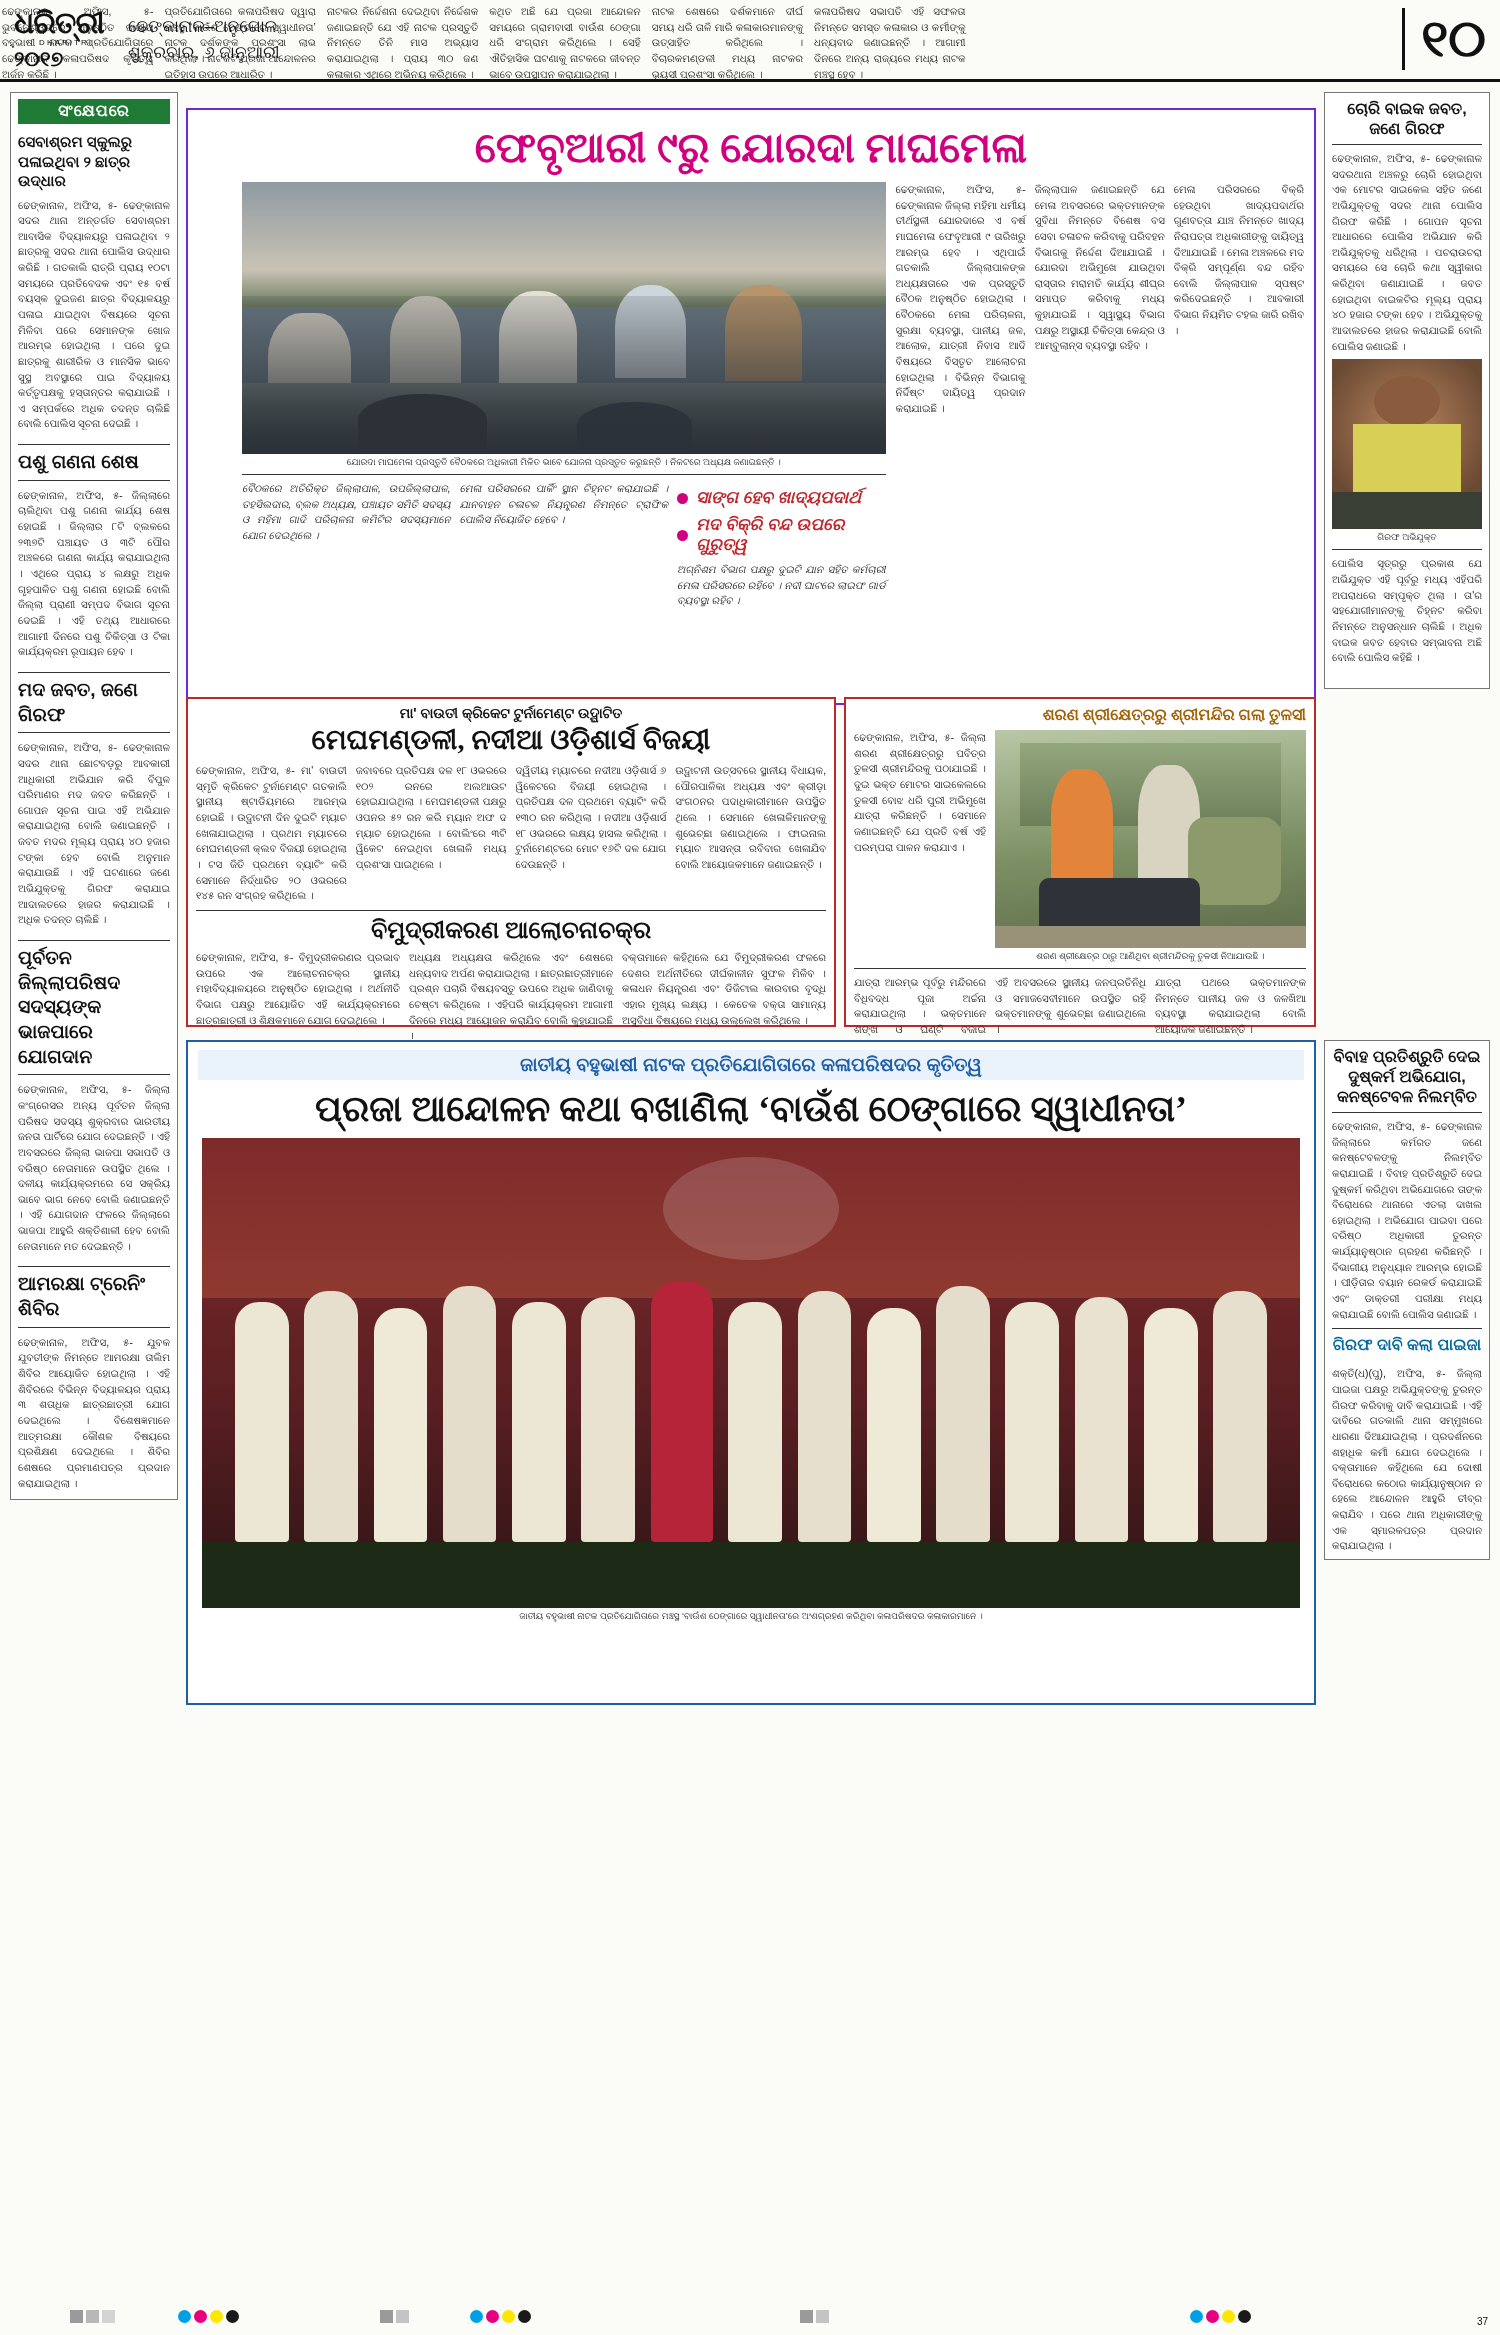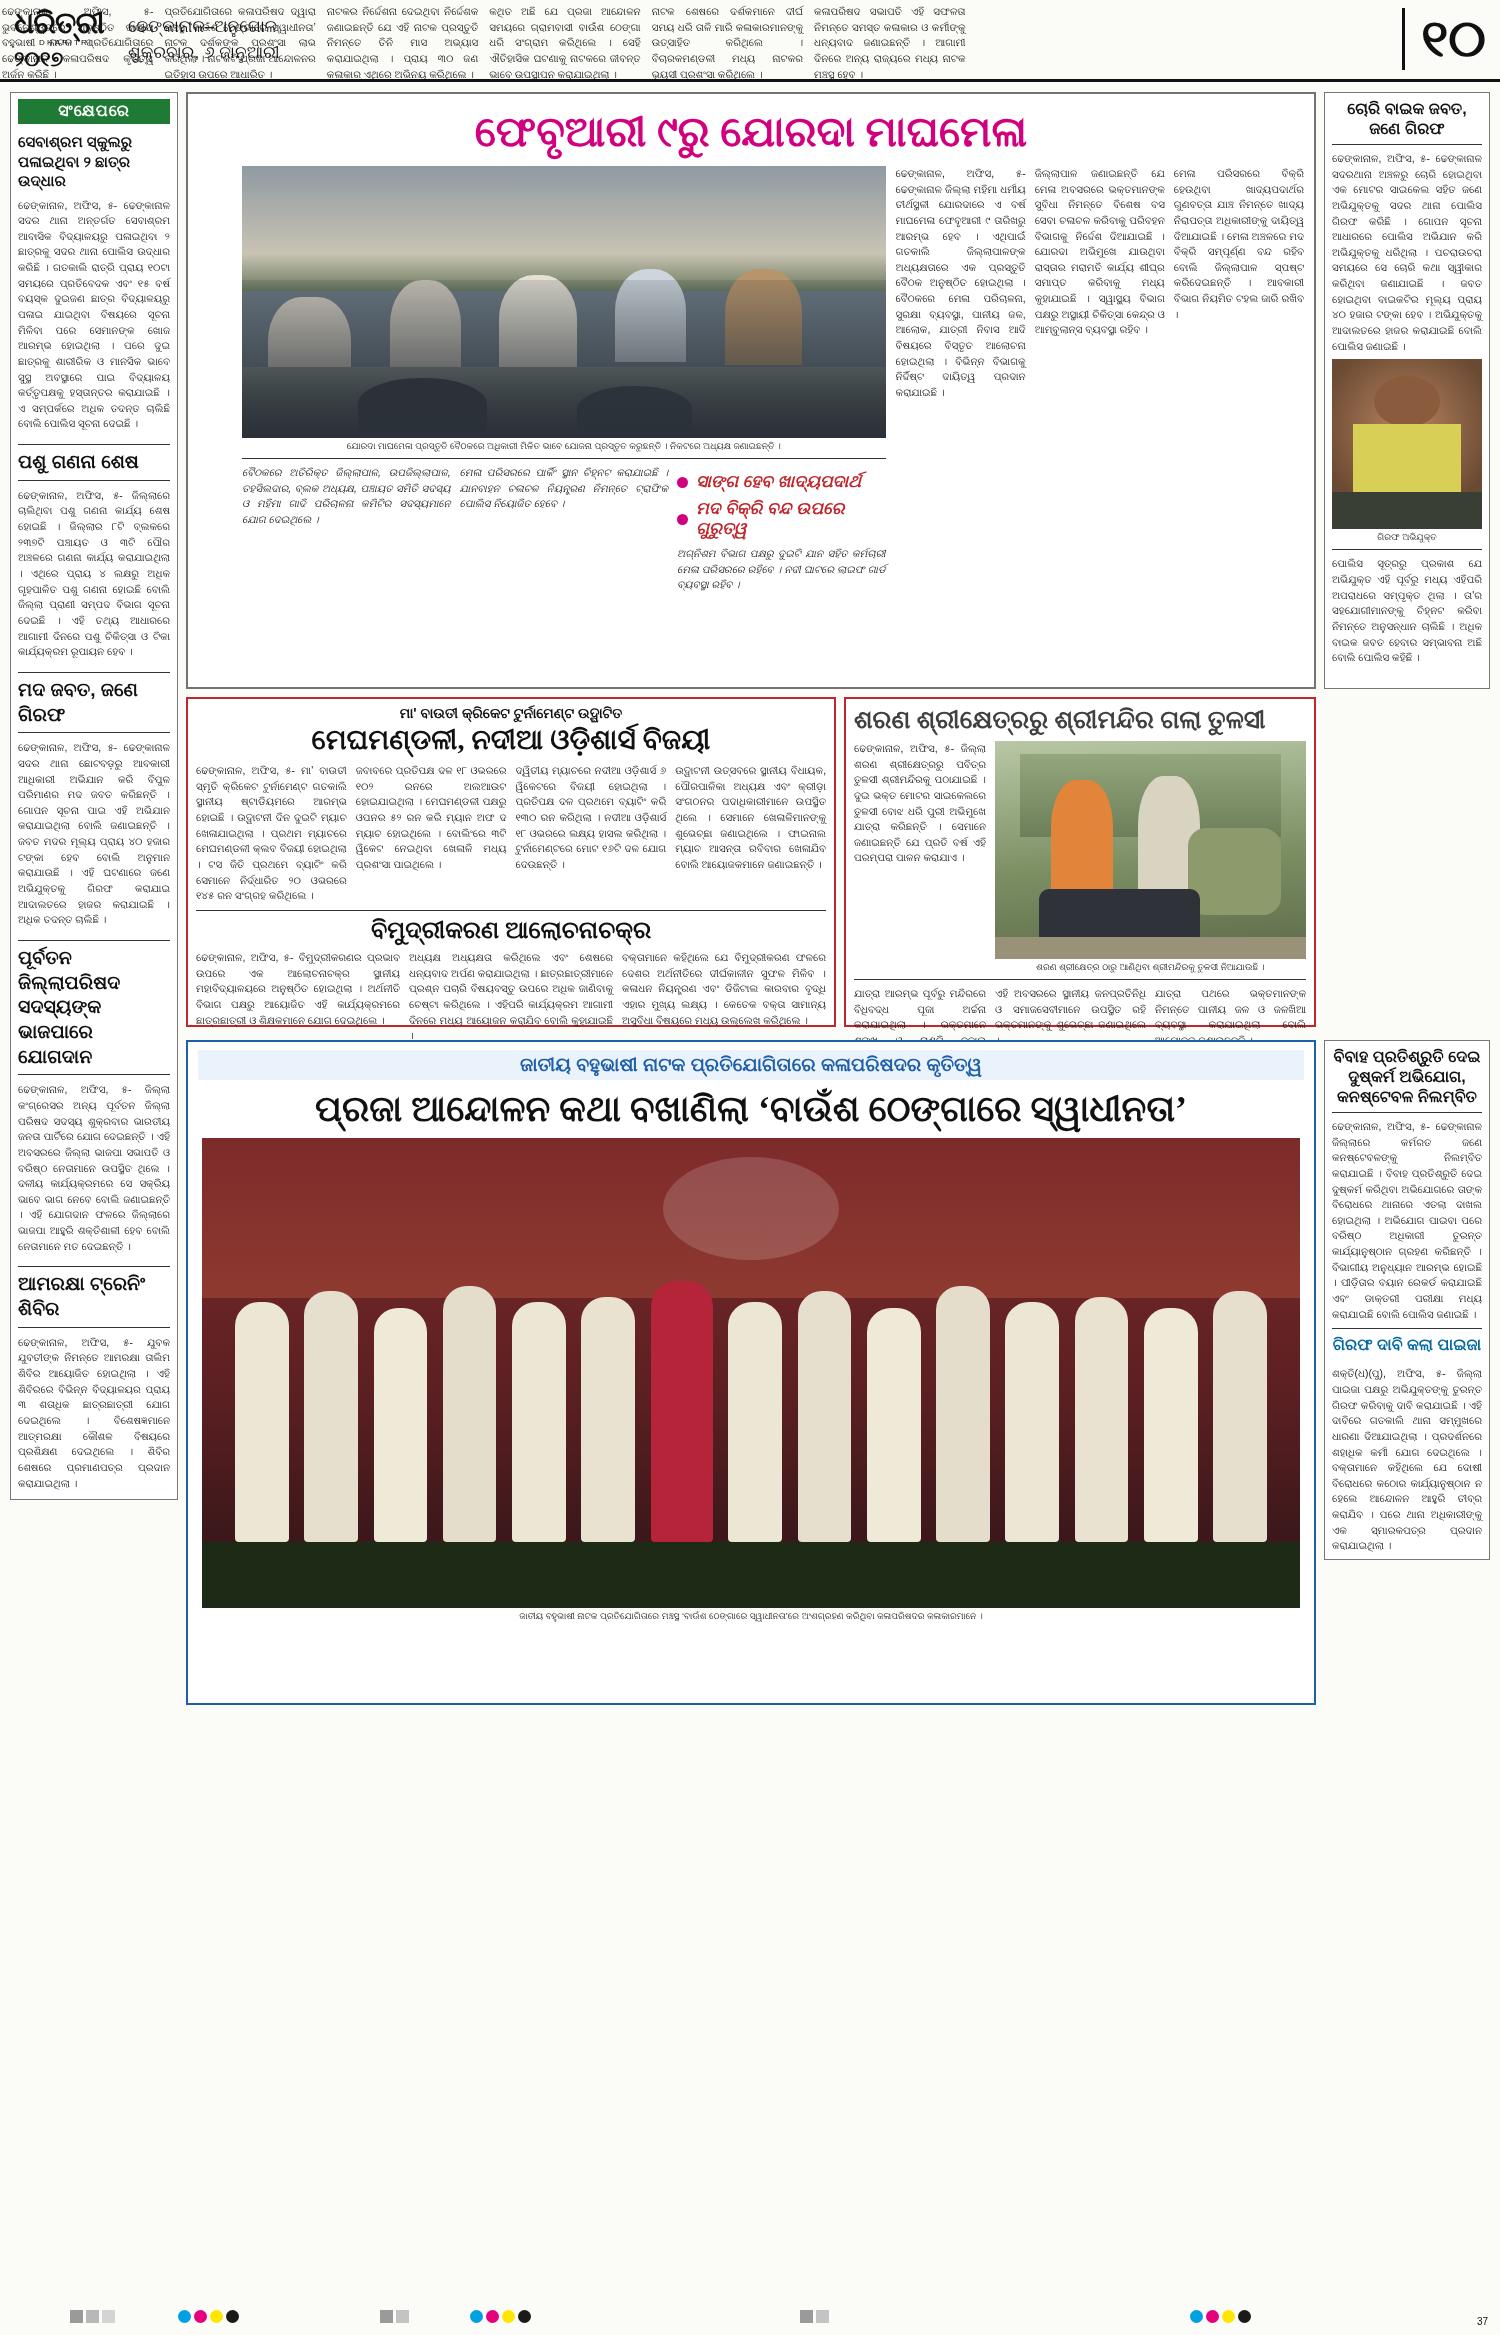--- a/index.html
+++ b/index.html
@@ -58,21 +58,21 @@
   }
   .side-title.big {
     font-size:19px; border-top:1px solid #333; border-bottom:1px solid #333;
     padding:5px 0; margin-top:12px;
   }
 
   
   .block {
     position:absolute; background:#fff;
   }
-  .b1 { left:186px; top:92px; width:1130px; height:597px; border:2px solid #737373; }
+  .b1 { left:186px; top:108px; width:1130px; height:597px; border:2px solid #6d28d9; }
   .b1-head {
     text-align:center; color:#d1007f;
     font-size:42px; font-weight:bold; letter-spacing:0px;
     padding:14px 0 10px 0;
     font-family:"Liberation Serif", serif;
   }
   .photo {
     background:linear-gradient(160deg,#7b8b9b,#3f4a55 60%,#242b33);
     position:relative; overflow:hidden;
   }
@@ -106,21 +106,21 @@
   .cols3 > div { flex:1; }
 
   .sub-head {
     font-size:24px; font-weight:bold; text-align:center;
     font-family:"Liberation Serif", serif; margin:6px 0 6px;
   }
 
   
   .b4 { left:844px; top:697px; width:472px; height:330px; border:2px solid #c0272d; padding:6px 8px; }
   .b4-head {
-    text-align:left; font-size:25px; font-weight:bold; color:#404040;
+    text-align:right; font-size:16px; font-weight:bold; color:#a16207;
     font-family:"Liberation Serif", serif; line-height:1.2; margin-bottom:6px;
   }
 
   
   .b5 { left:1324px; top:1040px; width:166px; height:520px; border:1px solid #777; padding:6px 7px; }
 
   
   .b6 { left:186px; top:1040px; width:1130px; height:665px; border:2px solid #1f5fa8; padding:8px 10px; }
   .b6-kicker {
     text-align:center; font-size:19px; color:#1f5fa8; font-weight:bold;

